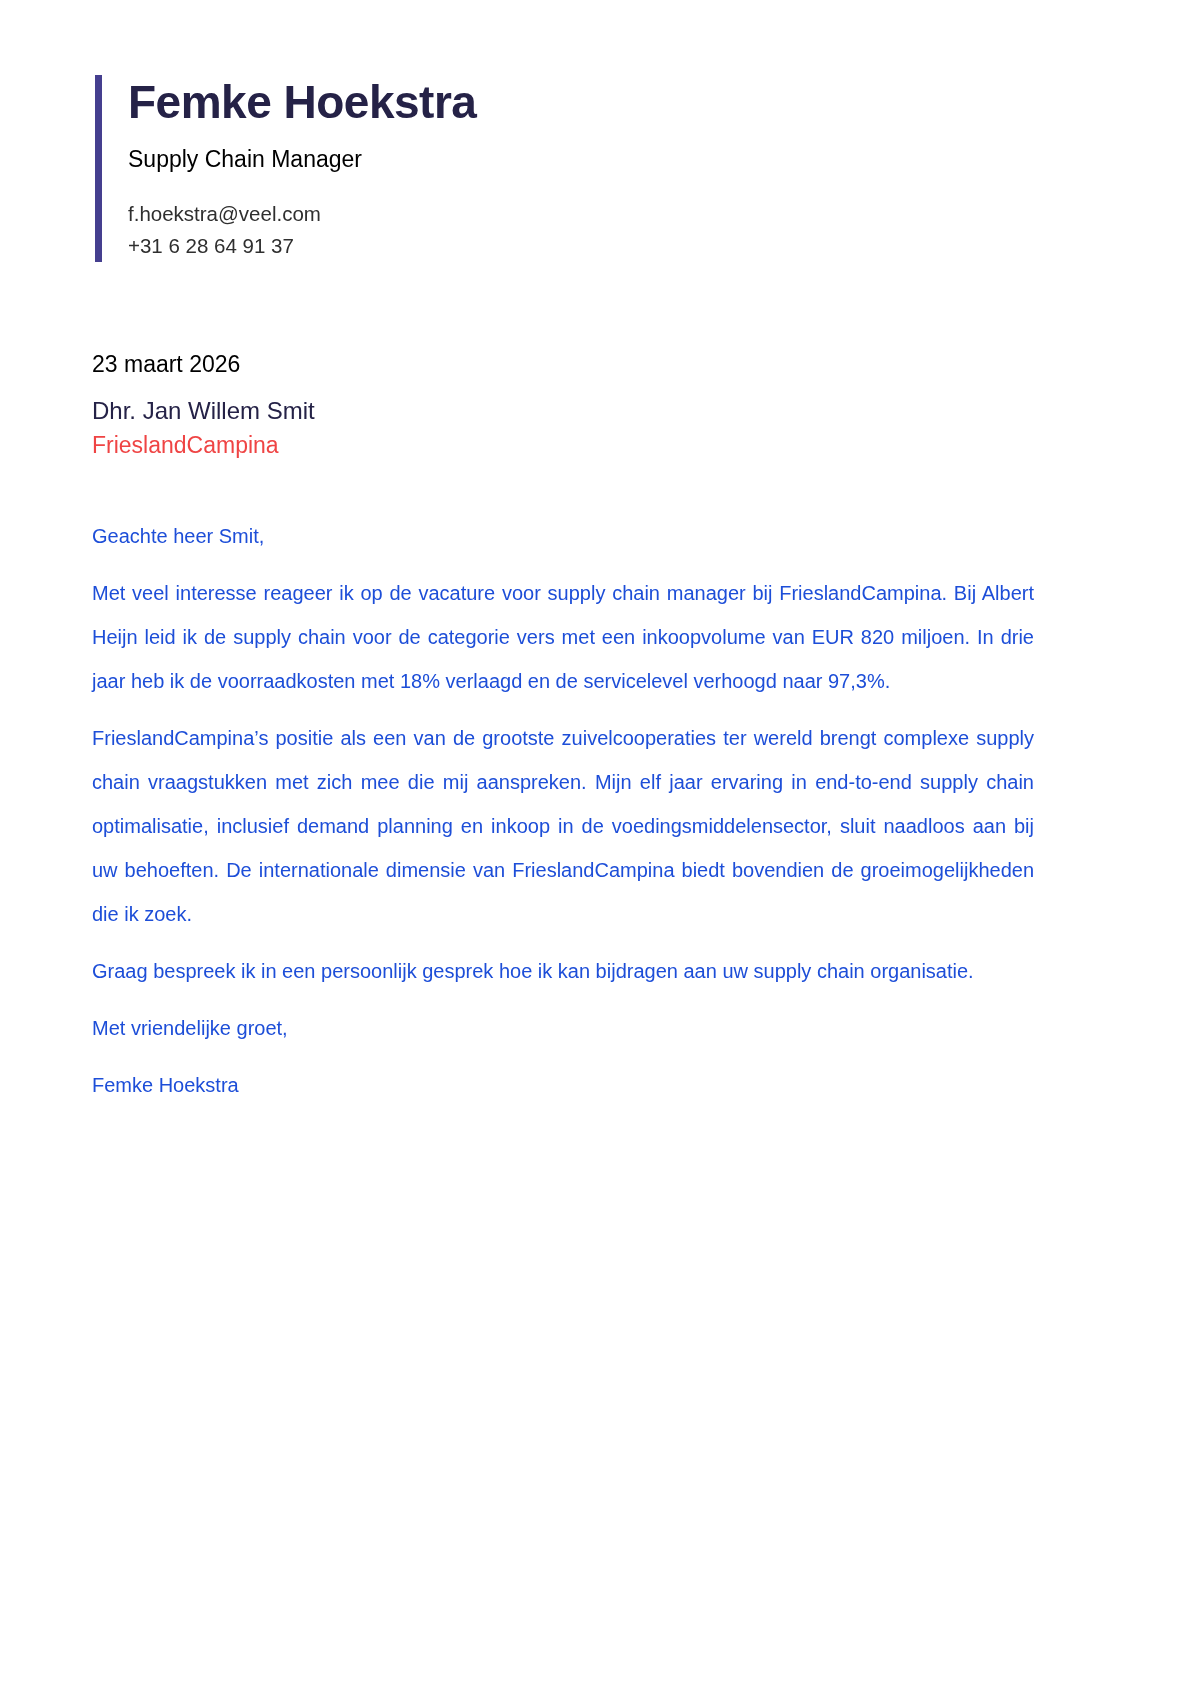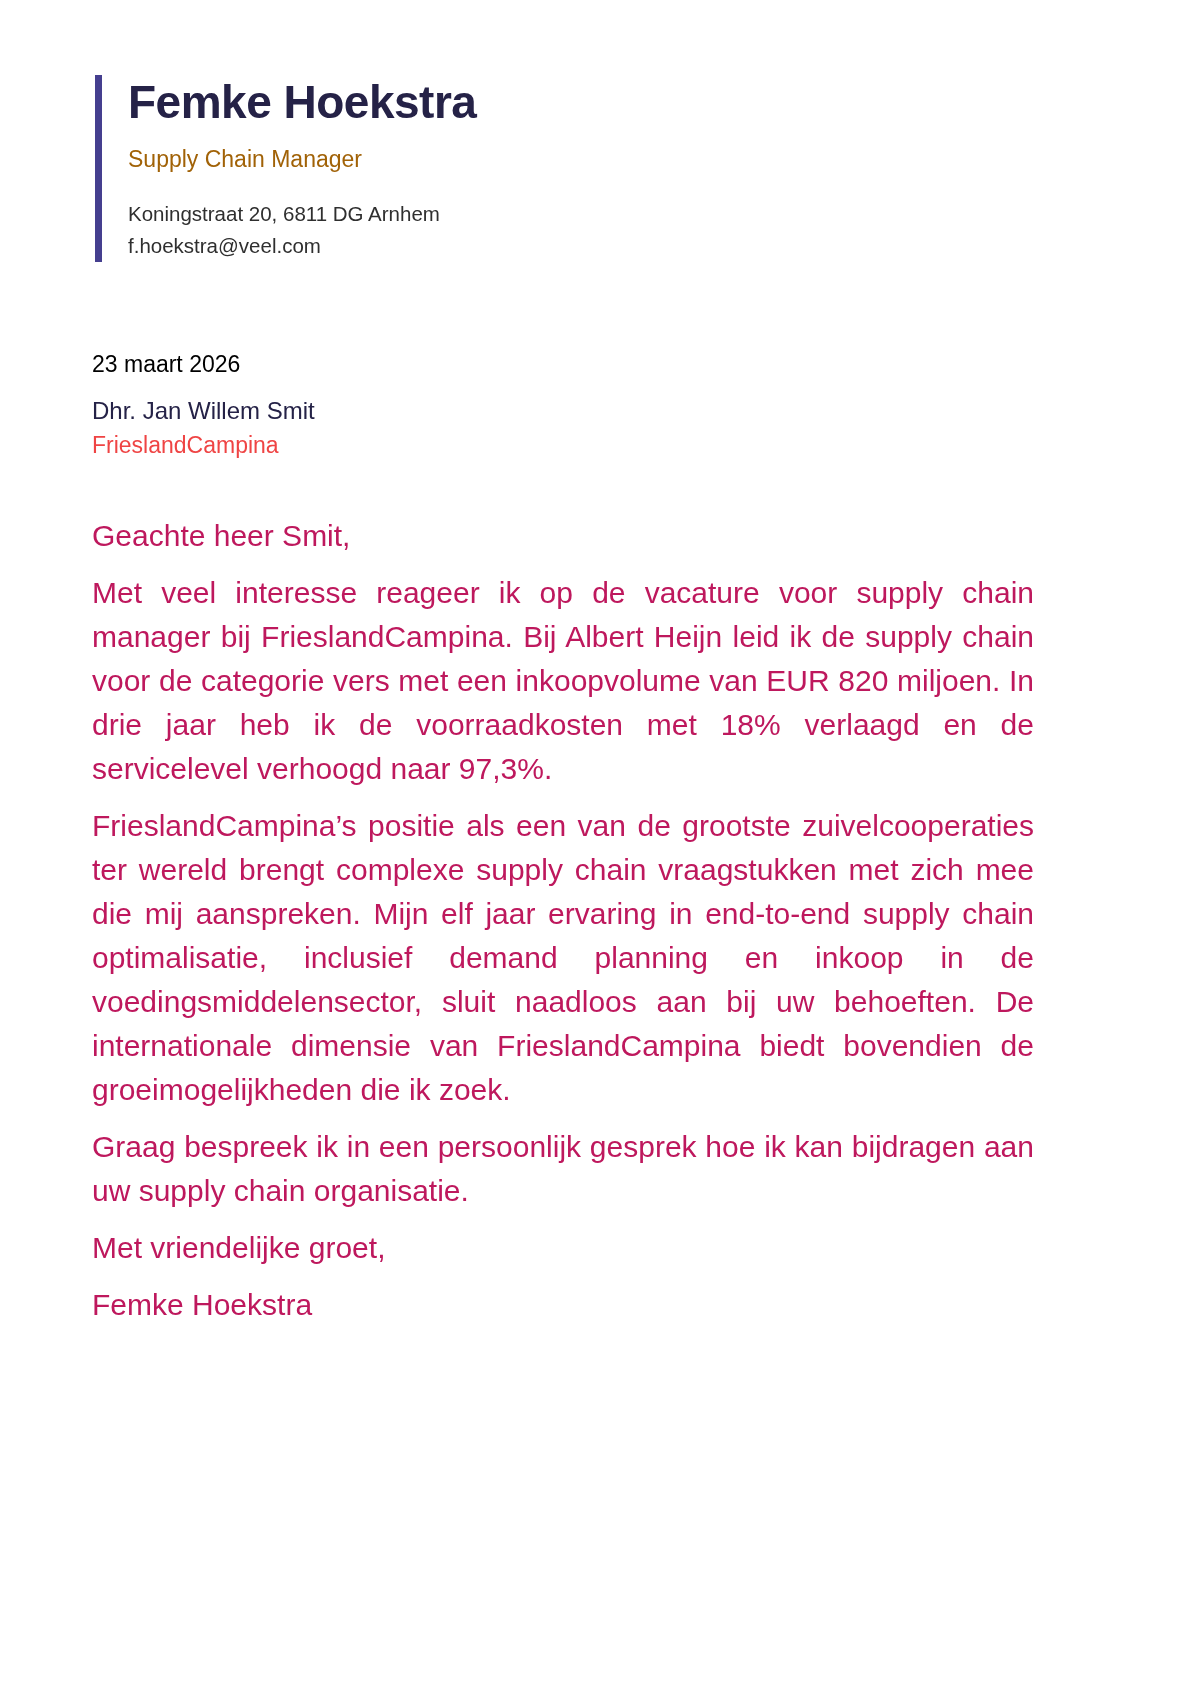--- a/index.html
+++ b/index.html
@@ -32,21 +32,21 @@
     font-size: 46px;
     line-height: 55px;
     font-weight: 800;
     letter-spacing: -0.5px;
     color: var(--heading, #252247);
   }
   .job-title {
     margin-top: 14px;
     font-size: 23px;
     line-height: 30px;
-    color: #a16207;
+    color: #000000;
   }
   .contact-block {
     margin-top: 24px;
     font-size: 20.5px;
     line-height: 32px;
     color: #2f2f2f;
   }
   
   .letter-main {
     margin: 0 90px 0 92px; 
@@ -66,40 +66,40 @@
   }
   .recipient-company {
     font-size: 23px;
     line-height: 34px;
     color: #ef4444;
   }
   .salutation {
     margin-top: 52px;
   }
   .body-text {
-    font-size: 30px;
+    font-size: 20px;
     line-height: 44px;
-    color: #be185d;
+    color: #1d4ed8;
     margin-bottom: 13px;
   }
   .justified { text-align: justify; }
 </style>
 </head>
 <body>
 
 <div class="page">
 
   <header class="letter-header">
     <div class="accent-bar"></div>
     <div class="header-content">
       <h1 class="applicant-name">Femke Hoekstra</h1>
       <div class="job-title">Supply Chain Manager</div>
       <div class="contact-block">
-        <div>Koningstraat 20, 6811 DG Arnhem</div>
         <div>f.hoekstra@veel.com</div>
+        <div>+31 6 28 64 91 37</div>
       </div>
     </div>
   </header>
 
   <main class="letter-main">
     <div class="letter-date">23 maart 2026</div>
 
     <div class="recipient-block">
       <div class="recipient-name">Dhr. Jan Willem Smit</div>
       <div class="recipient-company">FrieslandCampina</div>

